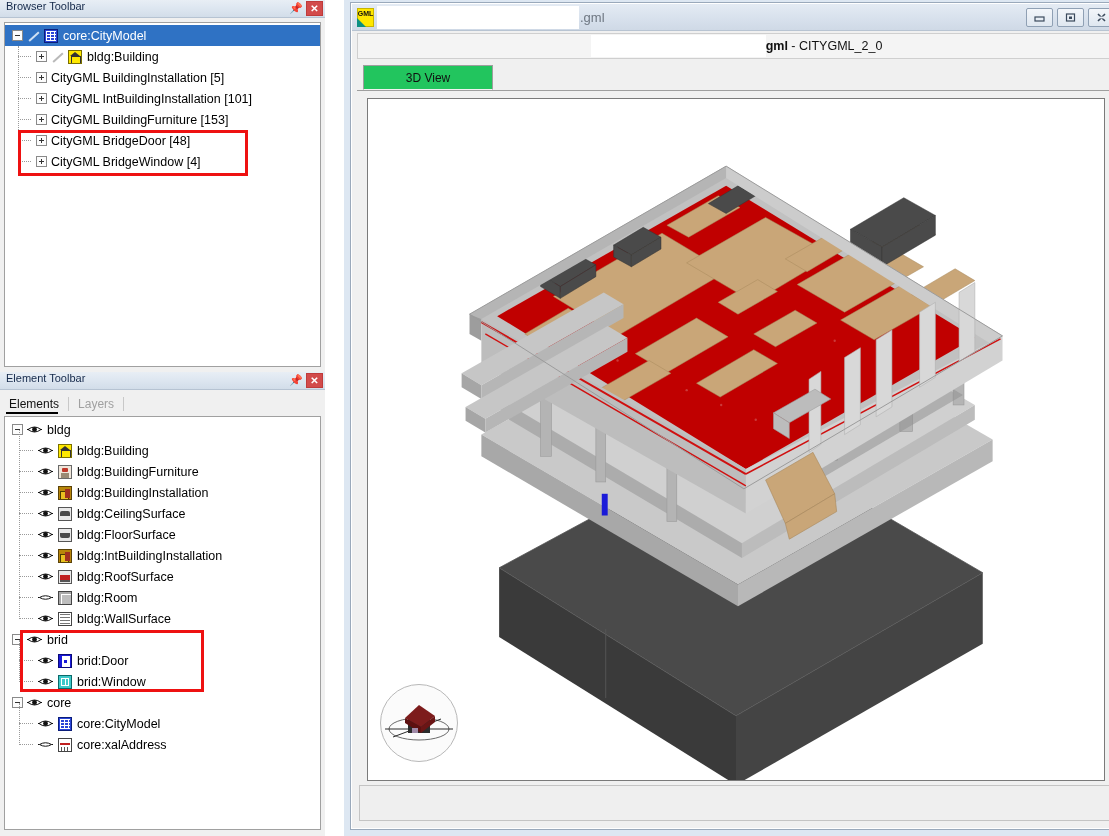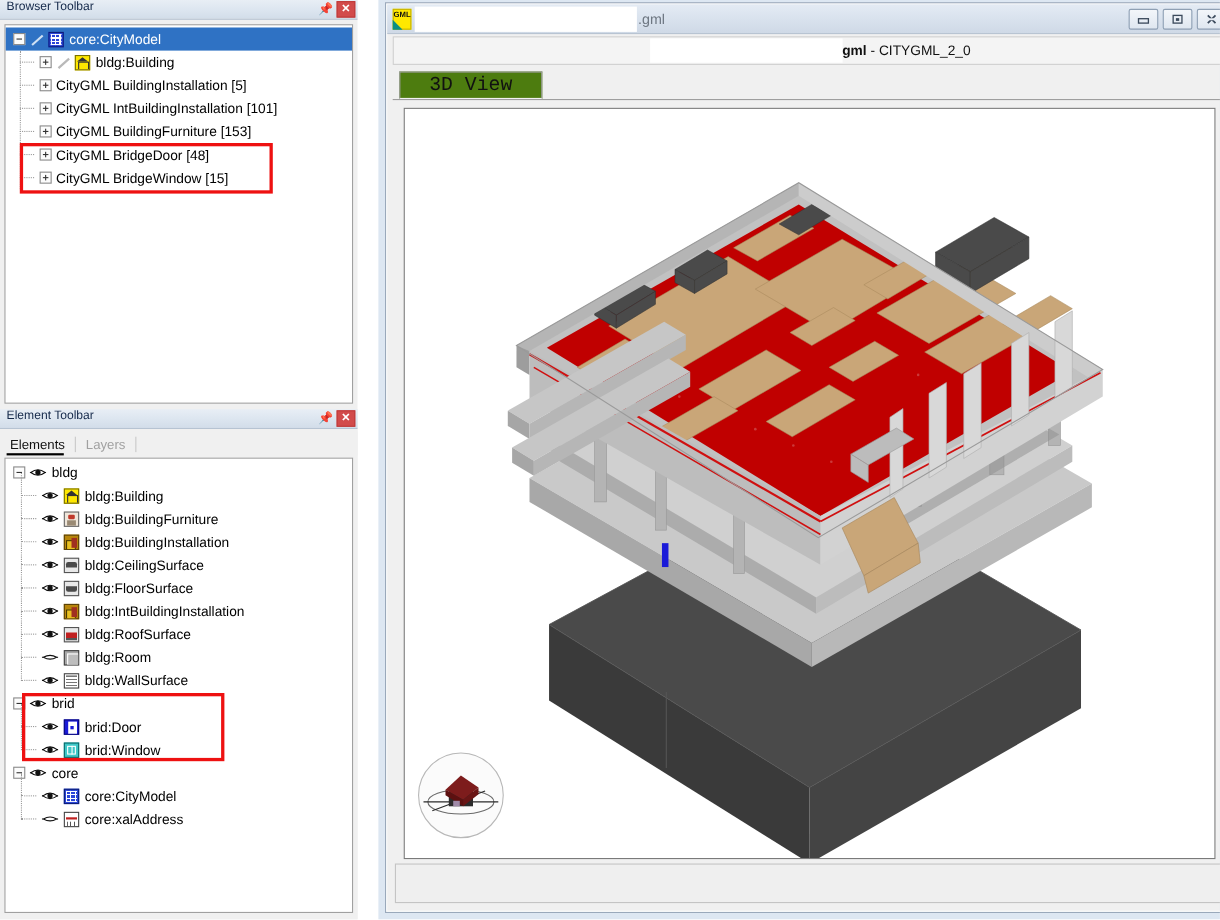--- a/index.html
+++ b/index.html
@@ -306,25 +306,25 @@
   #sub-text b { font-weight:bold; }
 
   #tabstrip {
     position: absolute; left: 6px; top: 62px; right: 6px; height: 26px;
     border-bottom: 1px solid #9e9e9e;
     display: flex; align-items: flex-end;
   }
   .vtab {
     margin-left: 6px;
     height: 25px; min-width: 130px;
-    background: #4d7c0f;
+    background: #22c55e;
     border: 1px solid #9e9e9e; border-bottom: 1px solid #f2f2f2;
     display: flex; align-items: center; justify-content: center;
-    font-size: 18px; color: #111;
-    font-family:Liberation Mono, monospace;
+    font-size: 12px; color: #111;
+    font-family:Liberation Sans, sans-serif;
   }
 
   #view-area {
     position: absolute; left: 16px; top: 95px; right: 16px; bottom: 48px;
     background: #ffffff;
     border: 1px solid #7a7a7a;
     overflow: hidden;
   }
   #status-strip {
     position: absolute; left: 8px; right: 8px; bottom: 8px; height: 36px;
@@ -388,21 +388,21 @@
               <span class="rowtext">CityGML BuildingFurniture [153]</span>
             </div>
             <div class="brow-row">
               <div style="flex: 0 0 31px; height: 1px;"></div>
               <div class="expander plus"></div>
               <span class="rowtext">CityGML BridgeDoor [48]</span>
             </div>
             <div class="brow-row">
               <div style="flex: 0 0 31px; height: 1px;"></div>
               <div class="expander plus"></div>
-              <span class="rowtext">CityGML BridgeWindow [15]</span>
+              <span class="rowtext">CityGML BridgeWindow [4]</span>
             </div>
             <div class="treeline-v" style="left: 13px; top: 23px; height: 126px;"></div>
             <div class="treeline-h" style="left: 13px; top: 33px; width: 13px;"></div>
             <div class="treeline-h" style="left: 13px; top: 54px; width: 13px;"></div>
             <div class="treeline-h" style="left: 13px; top: 75px; width: 13px;"></div>
             <div class="treeline-h" style="left: 13px; top: 96px; width: 13px;"></div>
             <div class="treeline-h" style="left: 13px; top: 117px; width: 13px;"></div>
             <div class="treeline-h" style="left: 13px; top: 138px; width: 13px;"></div>
           </div>
       </div>

